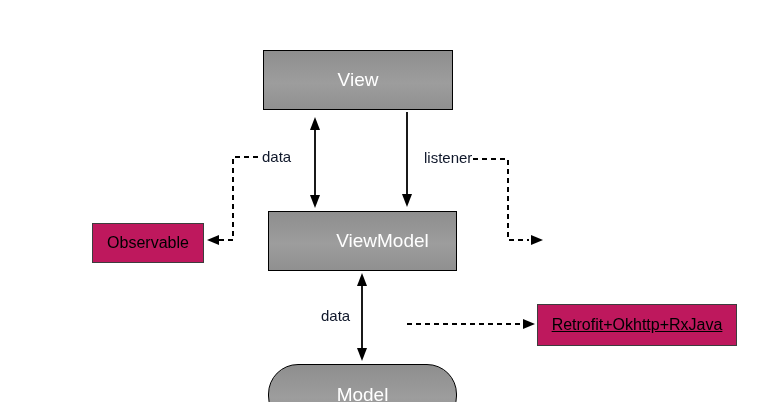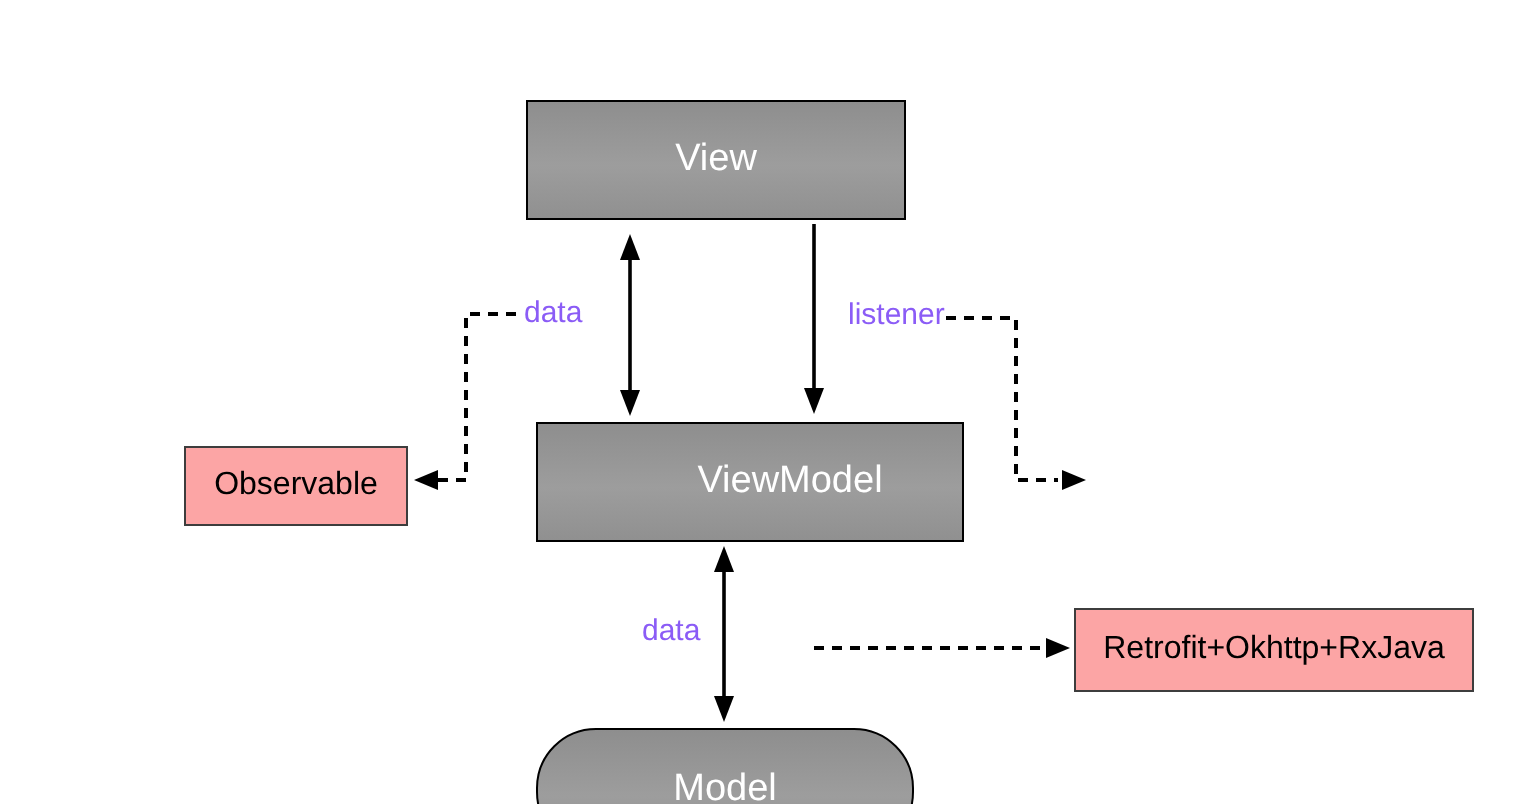--- a/index.html
+++ b/index.html
@@ -18,37 +18,37 @@
     box-sizing:border-box;
     text-align:center;
   }
   .node.gray{
     background:linear-gradient(180deg,#8e8e8e 0%,#9d9d9d 55%,#909090 100%);
     border:1.5px solid #000;
     color:#ffffff;
     font-size:19px;
   }
   .node.plain{
-    background:#fca5a5;
+    background:#be185d;
     border:1px solid #3d3d3d;
     color:#000000;
     font-size:16px;
   }
   .edge-label{
     position:absolute;
-    color:#8b5cf6;
+    color:#0f172a;
     font-size:15px;
     white-space:nowrap;
   }
   #n-view{left:263px;top:11px;width:190px;height:60px;}
-  #n-viewmodel{left:268px;top:172px;width:214px;height:60px;padding-left:40px;}
+  #n-viewmodel{left:268px;top:172px;width:189px;height:60px;padding-left:40px;}
   #n-model{left:268px;top:325px;width:189px;height:62px;border-radius:30px;}
   #n-observable{left:92px;top:184px;width:112px;height:40px;}
   #n-bindingcommand{left:548px;top:180px;width:185px;height:40px;}
-  #n-retrofit{left:537px;top:265px;width:200px;height:42px;}
+  #n-retrofit{left:537px;top:265px;width:200px;height:42px;text-decoration:underline;}
   #lbl-data-left{left:262px;top:109px;}
   #lbl-listener{left:424px;top:110px;}
   #lbl-data-bottom{left:321px;top:268px;}
 </style>
 </head>
 <body>
 
 <div class="canvas">
 
   <svg class="layer" width="757" height="402" viewBox="0 0 757 402" xmlns="http://www.w3.org/2000/svg">

